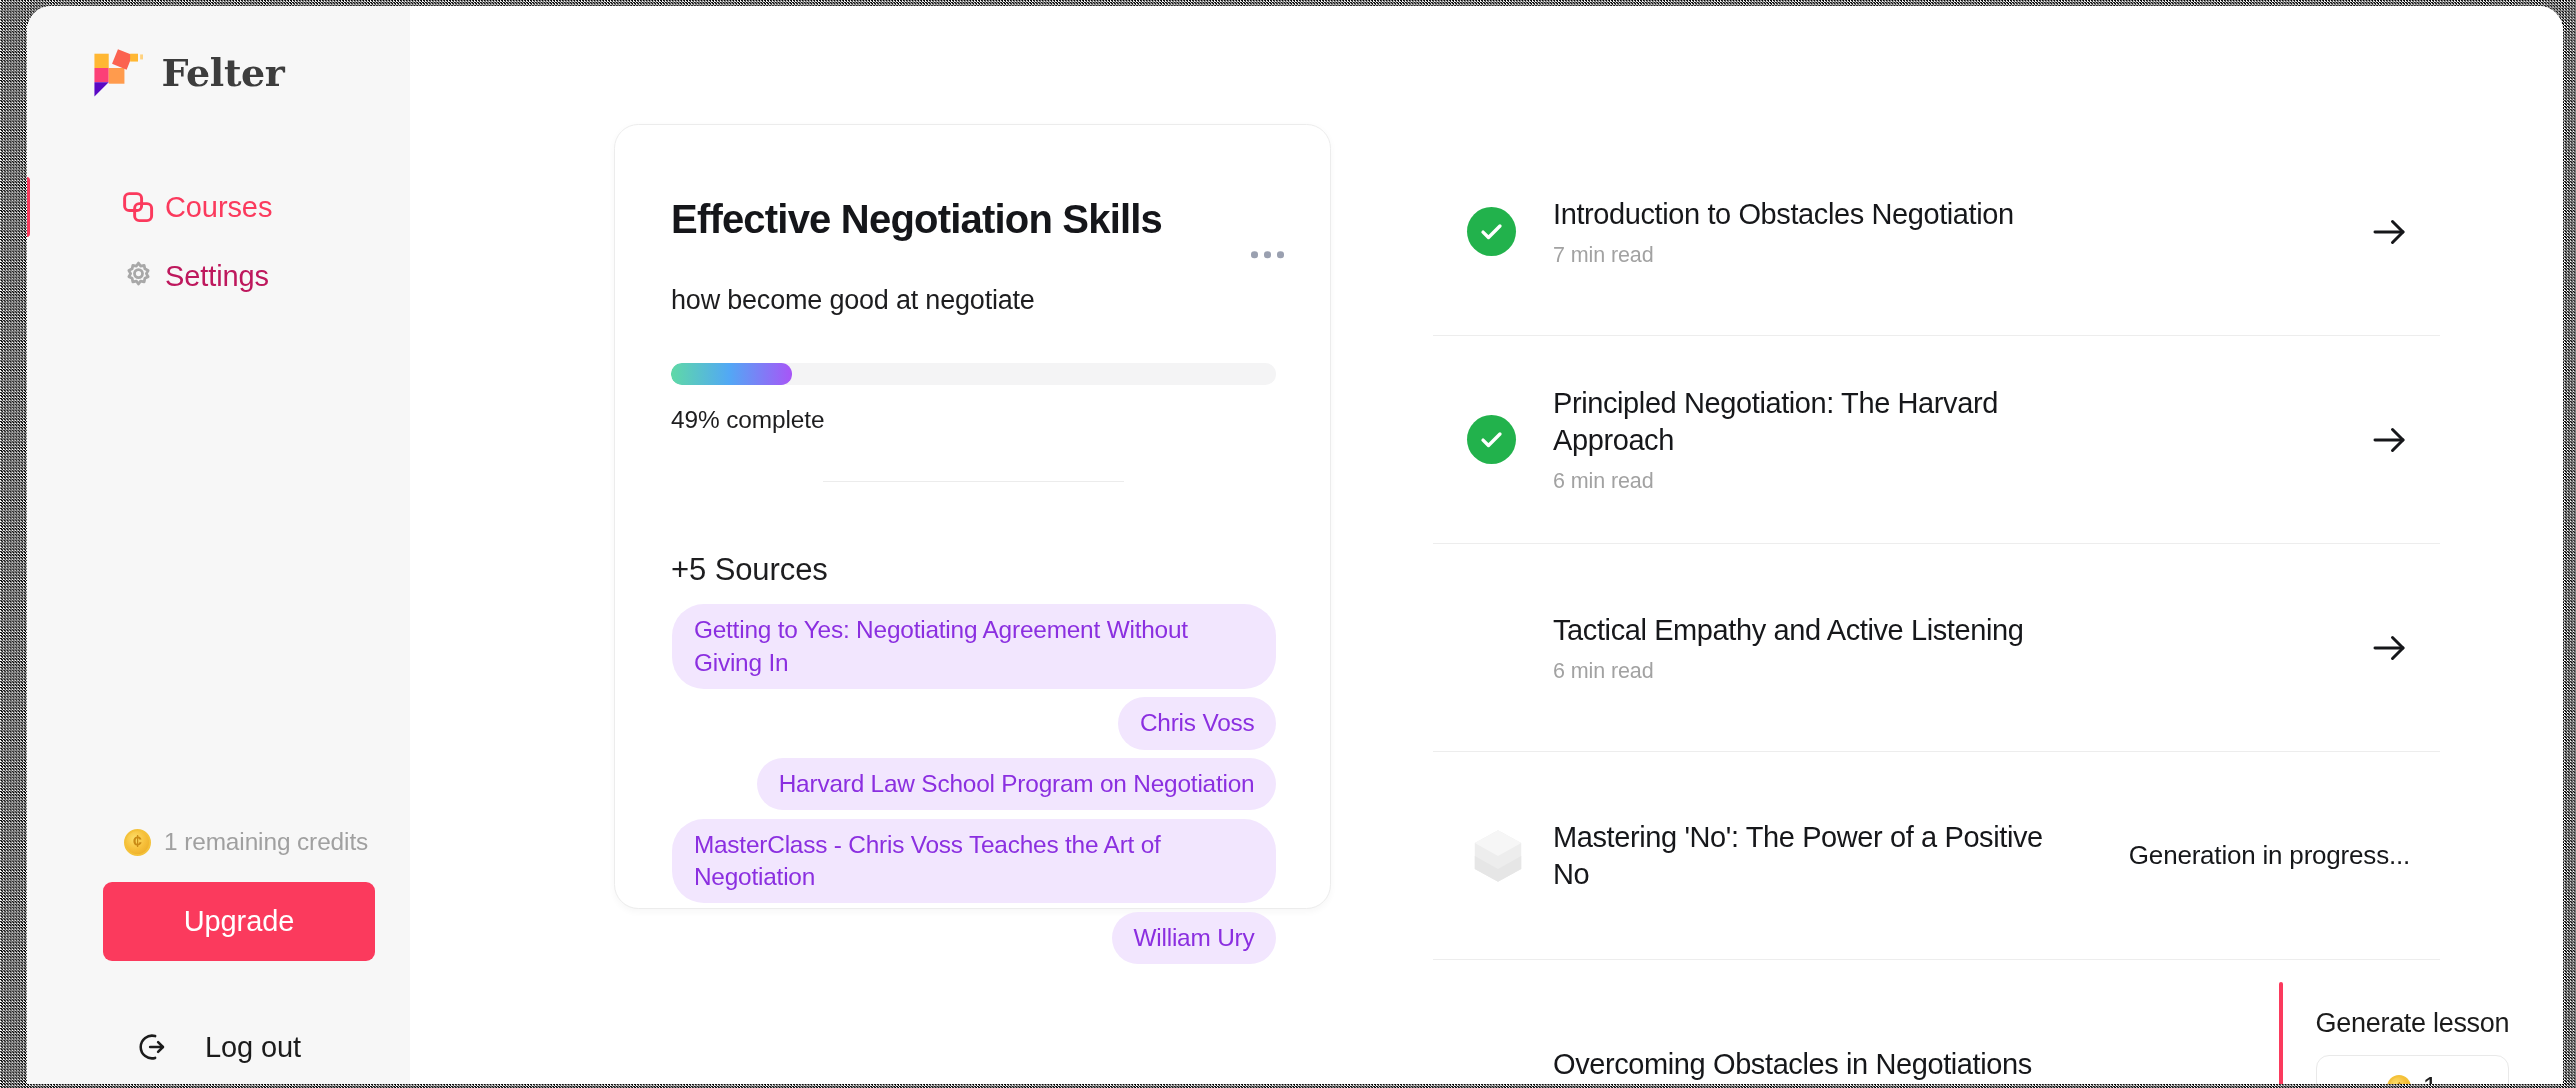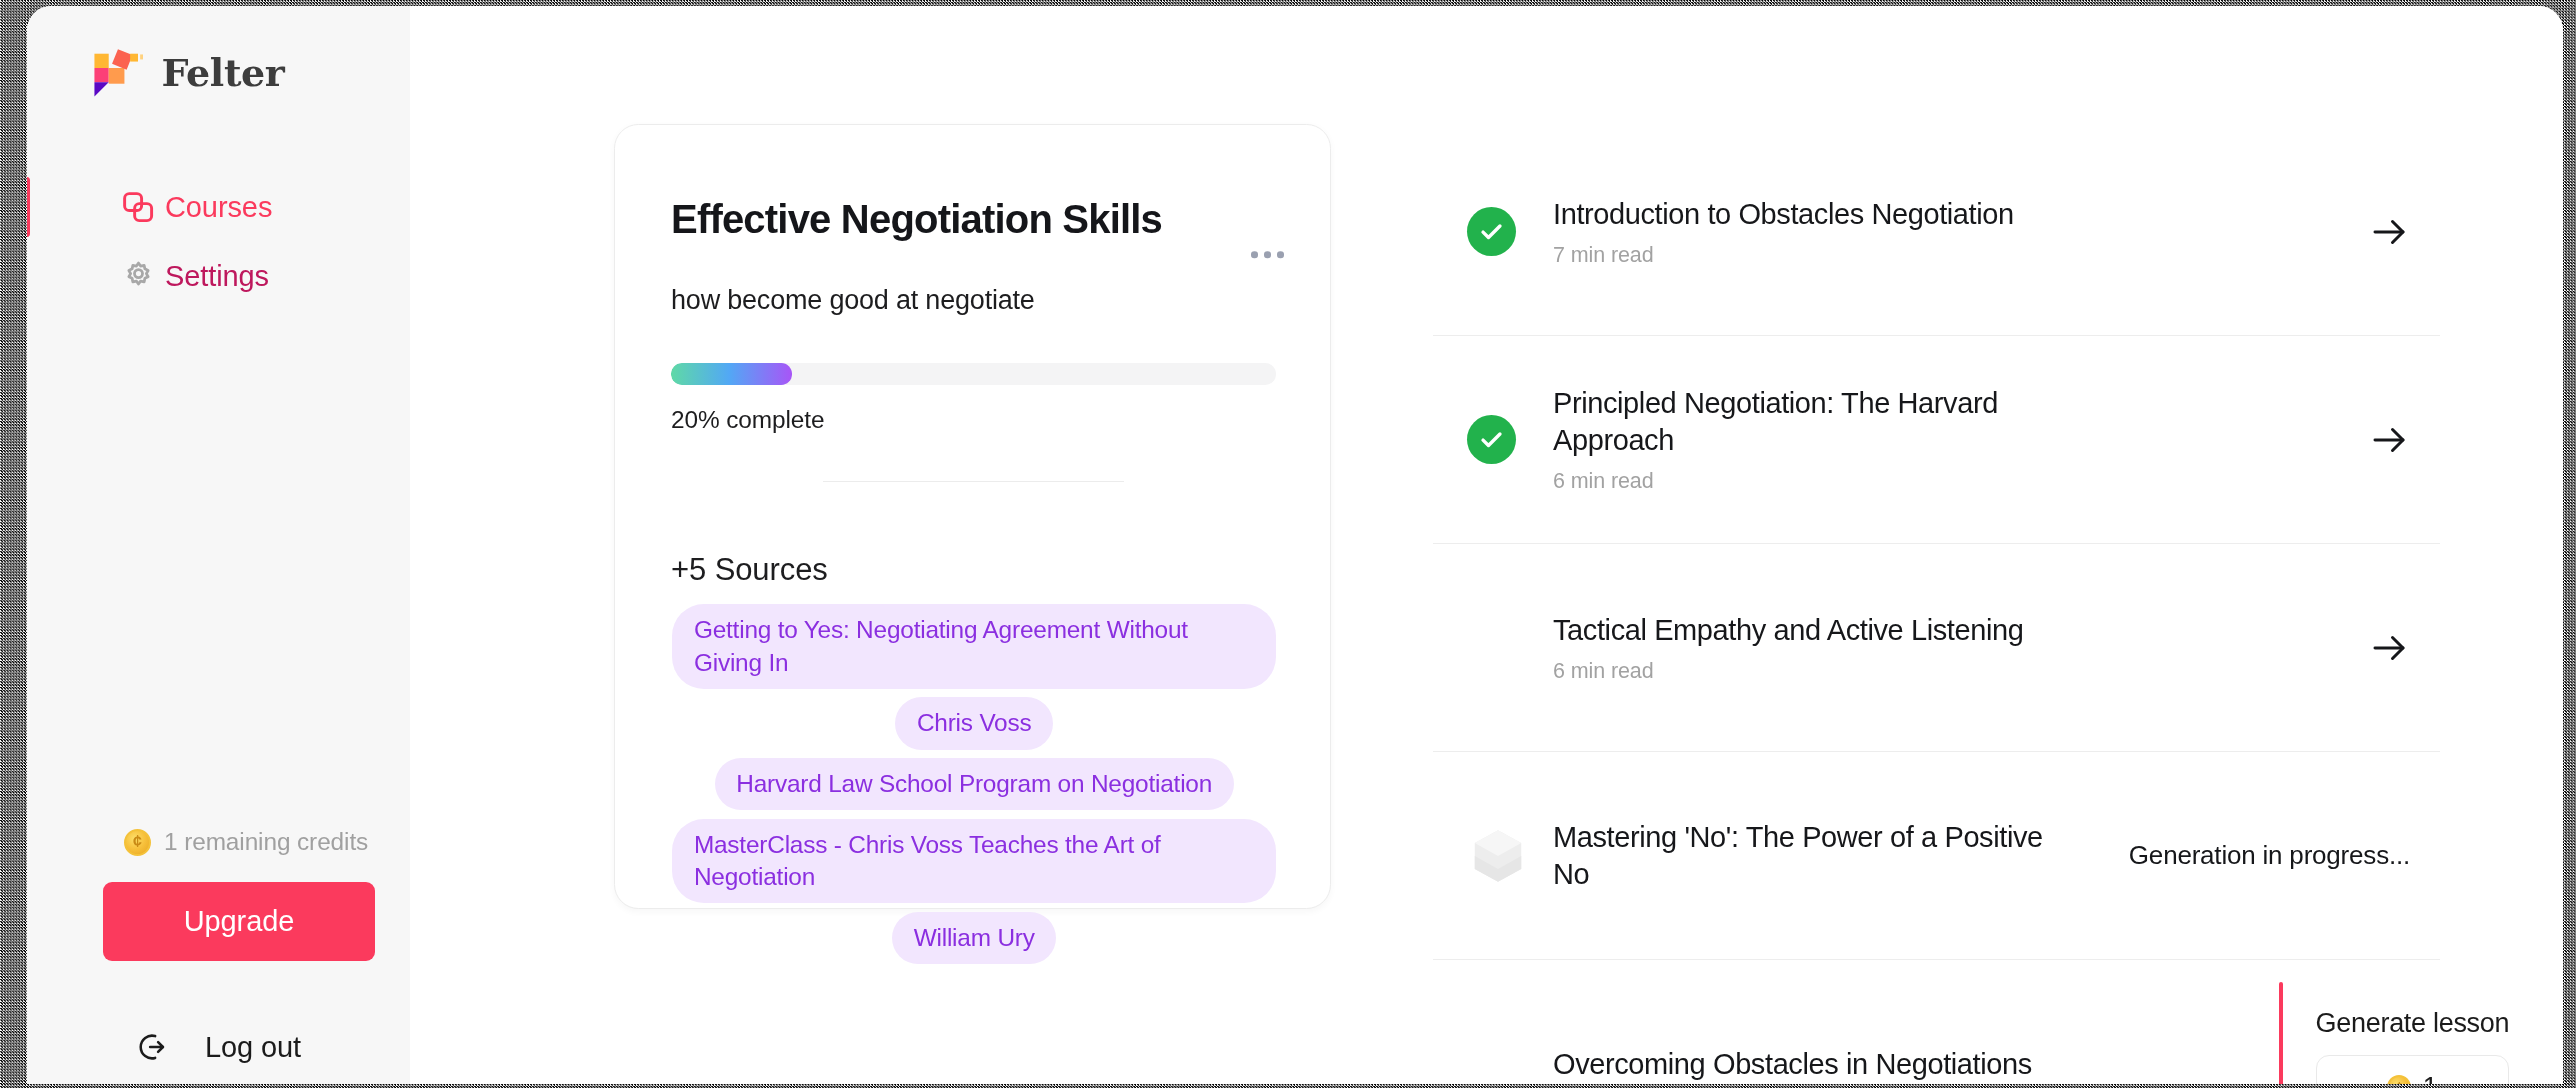--- a/index.html
+++ b/index.html
@@ -209,21 +209,21 @@
     width: 301px;
     height: 1.4px;
     background: #ececec;
   }
   .sources-title {
     margin-top: 70px;
     font-size: 31px;
     color: #1d1d1f;
     letter-spacing: -0.1px;
   }
-  .source-list { margin-top: 16px; display: flex; flex-direction: column; align-items: center; gap: 8.6px; }
+  .source-list { margin-top: 16px; display: flex; flex-direction: column; align-items: flex-end; gap: 8.6px; }
   .source-tag {
     background: #f2e6fe;
     color: #8b2fe0;
     font-size: 24.4px;
     letter-spacing: -0.2px;
     line-height: 1.32;
     padding: 10px 21.5px;
     border-radius: 32px;
     max-width: 609px;
     margin-left: 1.4px;
@@ -391,21 +391,21 @@
         <span class="dot"></span>
         <span class="dot"></span>
       </div>
 
       <h1 class="course-title">Effective Negotiation Skills</h1>
       <p class="course-desc">how become good at negotiate</p>
 
       <div class="progress-track">
         <div class="progress-fill" id="progress-fill" style="width: 20%;"></div>
       </div>
-      <div class="progress-label">20% complete</div>
+      <div class="progress-label">49% complete</div>
 
       <div class="card-divider"></div>
 
       <div class="sources-title">+5 Sources</div>
 
       <div class="source-list" id="source-list">
           <div class="source-tag">Getting to Yes: Negotiating Agreement Without Giving In</div>
           <div class="source-tag">Chris Voss</div>
           <div class="source-tag">Harvard Law School Program on Negotiation</div>
           <div class="source-tag">MasterClass - Chris Voss Teaches the Art of Negotiation</div>

